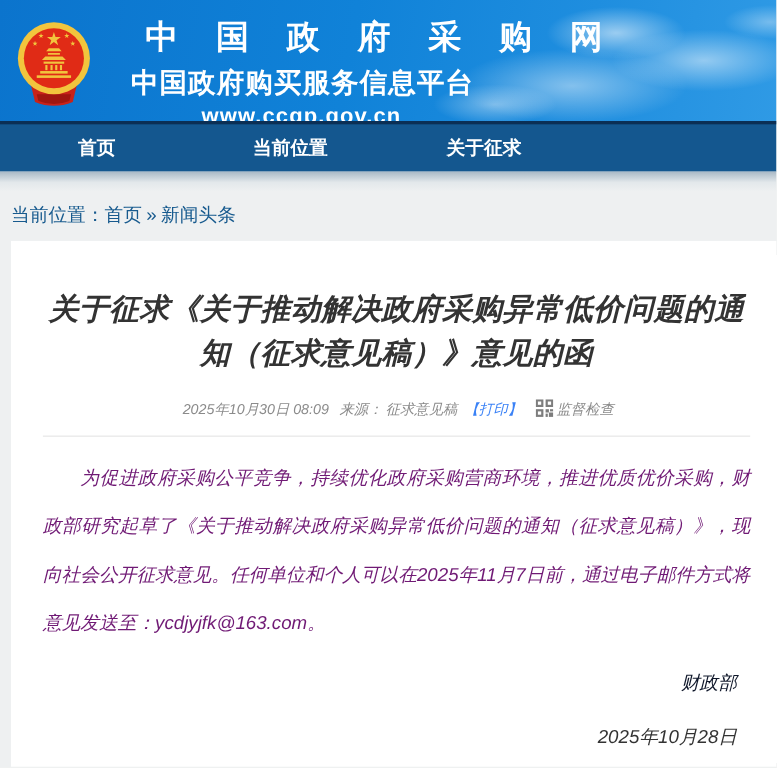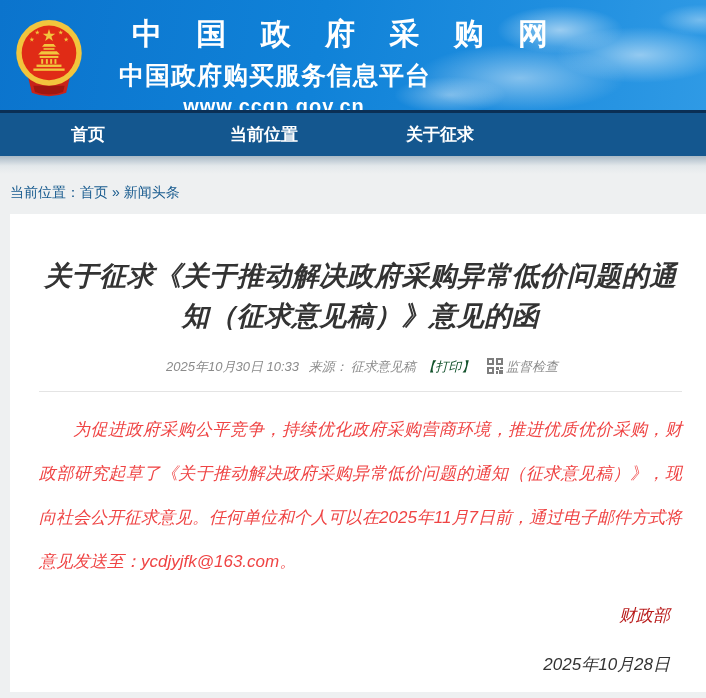--- a/index.html
+++ b/index.html
@@ -67,21 +67,21 @@
     cursor: pointer;
   }
   .nav-shadow {
     height: 18px;
     background: linear-gradient(#a9b9c6, #e3e8eb 55%, #eef0f1);
   }
 
   
   .breadcrumb {
     padding: 10px 10px 12px 10px;
-    font-size: 14px;
+    font-size: 17px;
     color: #175a8e;
   }
   .breadcrumb a { color: #175a8e; text-decoration: none; cursor: pointer; }
   .breadcrumb .sep { margin: 0 4px; }
 
   
   .article-panel {
     margin-left: 10px;
     width: 700px;
     height: 478px;
@@ -100,48 +100,48 @@
     letter-spacing: 0.5px;
   }
   .article-meta {
     margin-top: 22px;
     text-align: center;
     font-size: 13px;
     color: #8b8b8b;
     white-space: nowrap;
   }
   .article-meta .piece { margin: 0 3px; }
-  .print-btn { cursor: pointer; color: #14532d; }
+  .print-btn { cursor: pointer; color: #3b82f6; }
   .qr-icon { display: inline-block; vertical-align: -3px; margin: 0 3px 0 6px; cursor: pointer; }
   .meta-divider {
     margin-top: 15px;
     border-bottom: 1px solid #e4e4e4;
   }
   .article-body {
     margin-top: 16px;
     font-size: 17px;
     line-height: 44px;
-    color: #ef4444;
+    color: #701a75;
     text-align: justify;
   }
   .article-body p { text-indent: 2em; }
   .attachment-line {
     font-size: 17px;
     line-height: 40px;
     color: #333;
     text-indent: 2em;
     margin-top: 0;
   }
   .attachment-link { color: #333; text-decoration: none; cursor: pointer; }
   .signature {
     margin-top: 20px;
     padding-right: 12px;
     text-align: right;
     font-size: 17px;
-    color: #b91c1c;
+    color: #0f172a;
   }
   .sign-date {
     margin-top: 26px;
     padding-right: 12px;
     text-align: right;
     font-size: 17px;
     color: #333;
   }
 </style>
 </head>
@@ -189,21 +189,21 @@
   <div class="nav-shadow"></div>
 
   <div class="breadcrumb">
     <span>当前位置：</span><a>首页</a><span class="sep">»</span><span>新闻头条</span>
   </div>
 
   <div class="article-panel">
     <h1 class="article-title">关于征求《关于推动解决政府采购异常低价问题的通知（征求意见稿）》意见的函</h1>
 
     <div class="article-meta">
-      <span class="piece">2025年10月30日 10:33</span>
+      <span class="piece">2025年10月30日 08:09</span>
       <span class="piece">来源：</span><span>征求意见稿</span>
       <span class="piece print-btn">【打印】</span>
       <svg class="qr-icon" width="16" height="16" viewBox="0 0 16 16">
         <g fill="#7d7d7d">
           <rect x="0" y="0" width="7" height="7"></rect>
             <rect x="2" y="2" width="3" height="3" fill="#fff"></rect>
           <rect x="9" y="0" width="7" height="7"></rect>
             <rect x="11" y="2" width="3" height="3" fill="#fff"></rect>
           <rect x="0" y="9" width="7" height="7"></rect>
             <rect x="2" y="11" width="3" height="3" fill="#fff"></rect>

